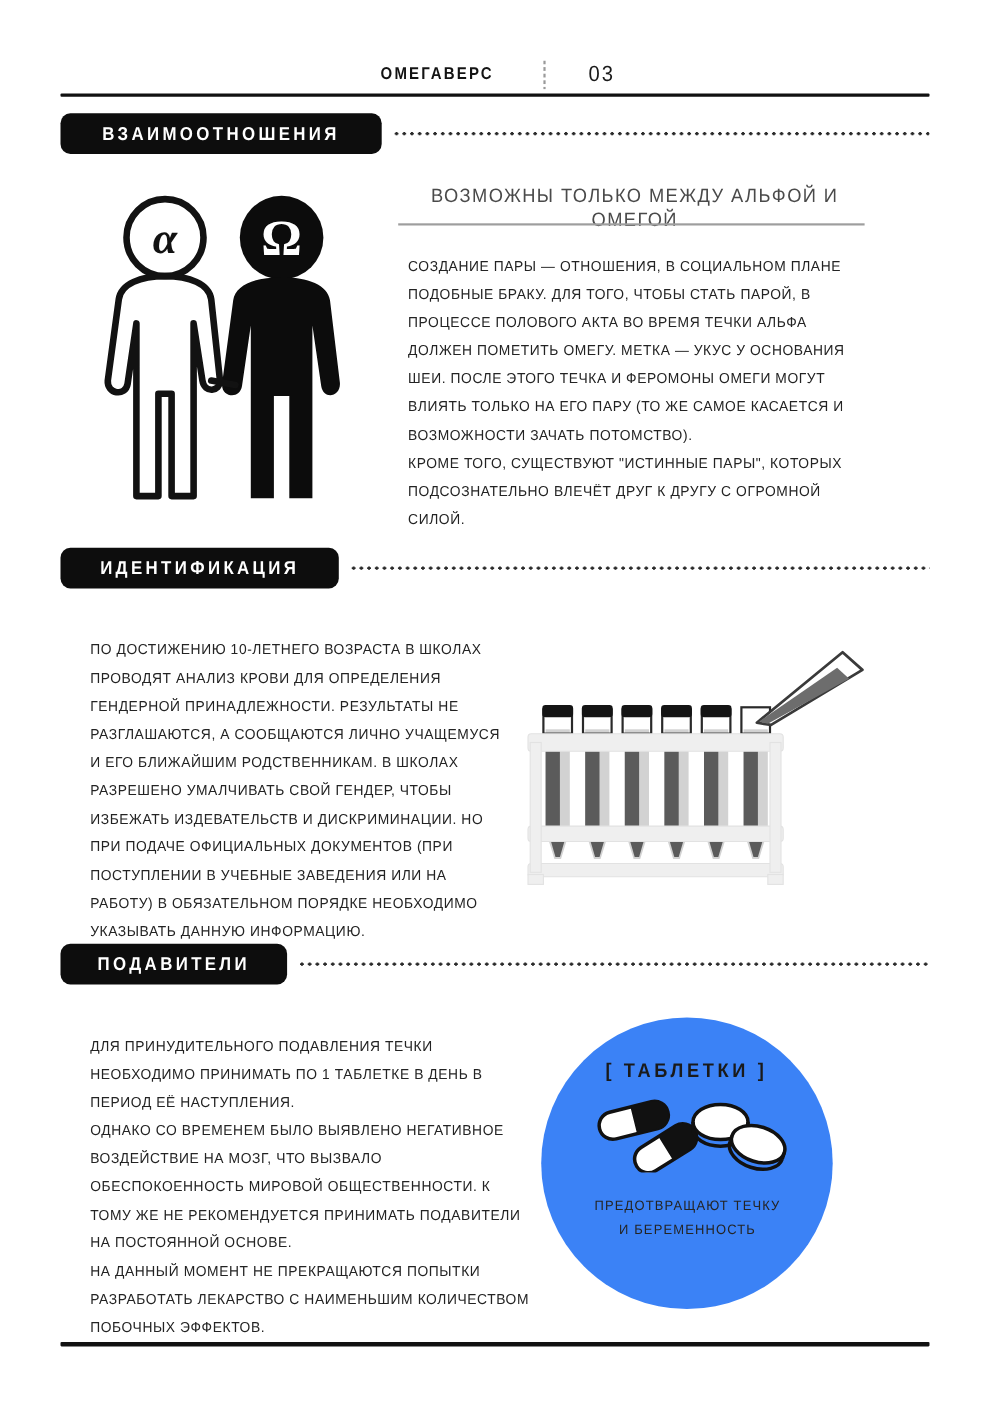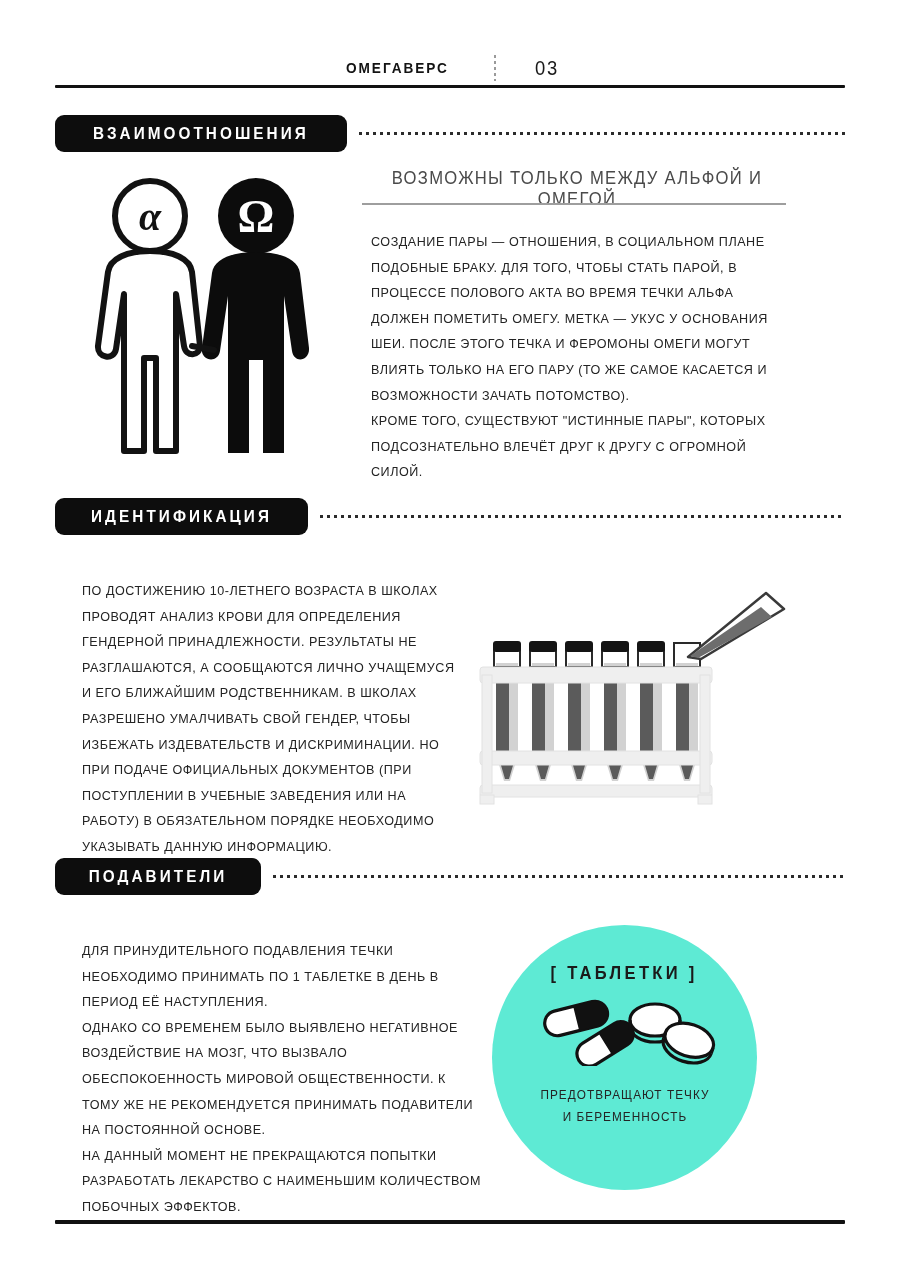--- a/index.html
+++ b/index.html
@@ -164,21 +164,21 @@
   #sec3-text {
     position: absolute;
     left: 82px; top: 938px;
     width: 420px;
   }
   #pill-circle {
     position: absolute;
     left: 492px; top: 925px;
     width: 265px; height: 265px;
     border-radius: 50%;
-    background: #5eead4;
+    background: #3b82f6;
     display: flex;
     flex-direction: column;
     align-items: center;
   }
   .pill-title {
     margin-top: 38px;
     font-size: 18px;
     font-weight: 700;
     letter-spacing: 3.6px;
     text-transform: uppercase;
@@ -204,21 +204,21 @@
 </head>
 <body>
 
 <div class="page-header">
   <span class="hdr-title">Омегаверс</span>
   <span class="hdr-sep"></span>
   <span class="hdr-page">03</span>
 </div>
 <div class="rule-top"></div>
 
-<div class="badge-row" style="top:115px;">
+<div class="badge-row" style="top:103px;">
   <div class="badge">
     <span class="badge-label">Взаимоотношения</span>
   </div>
   <div class="badge-dots"></div>
 </div>
 
 <div id="figures">
   <svg width="250" height="290" viewBox="0 0 250 290">
 
     <g fill="none" stroke="#121212" stroke-width="6" stroke-linejoin="round" stroke-linecap="round">

